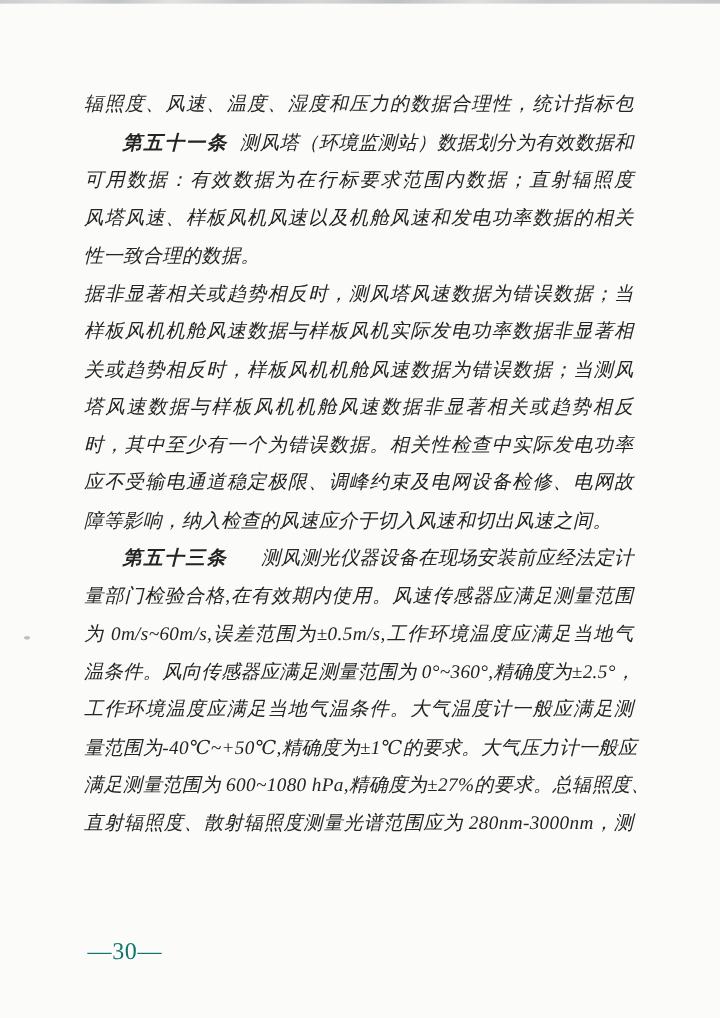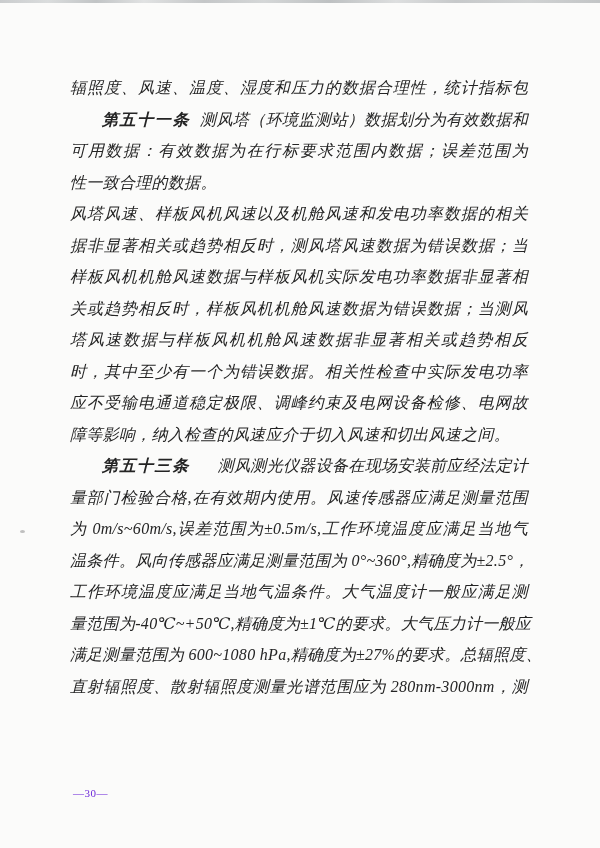--- a/index.html
+++ b/index.html
@@ -61,42 +61,42 @@
     margin-right: 10px;
     letter-spacing: 1.5px;
   }
   .lead.lead-wide {
     margin-right: 28px;
   }
   .page-number {
     position: absolute;
     left: 73px;
     top: 783px;
-    font-size: 11px;
+    font-size: 20px;
     line-height: 20px;
     letter-spacing: 0.5px;
-    color: #6d28d9;
+    color: #0f766e;
   }
 </style>
 </head>
 <body>
 
 <div class="scan-edge-top"></div>
 <div class="speck"></div>
 
 <div class="text-block">
 
   <div class="line">辐照度、风速、温度、湿度和压力的数据合理性，统计指标包</div>
 
   <div class="line indent">
     <span class="lead">第五十一条</span><span>测风塔（环境监测站）数据划分为有效数据和</span>
   </div>
-  <div class="line">可用数据：有效数据为在行标要求范围内数据；误差范围为</div>
+  <div class="line">可用数据：有效数据为在行标要求范围内数据；直射辐照度</div>
+  <div class="line">风塔风速、样板风机风速以及机舱风速和发电功率数据的相关</div>
   <div class="line p-end">性一致合理的数据。</div>
-  <div class="line">风塔风速、样板风机风速以及机舱风速和发电功率数据的相关</div>
 
   <div class="line">据非显著相关或趋势相反时，测风塔风速数据为错误数据；当</div>
   <div class="line">样板风机机舱风速数据与样板风机实际发电功率数据非显著相</div>
   <div class="line">关或趋势相反时，样板风机机舱风速数据为错误数据；当测风</div>
   <div class="line">塔风速数据与样板风机机舱风速数据非显著相关或趋势相反</div>
   <div class="line">时，其中至少有一个为错误数据。相关性检查中实际发电功率</div>
   <div class="line">应不受输电通道稳定极限、调峰约束及电网设备检修、电网故</div>
   <div class="line p-end">障等影响，纳入检查的风速应介于切入风速和切出风速之间。</div>
 
   <div class="line indent">

